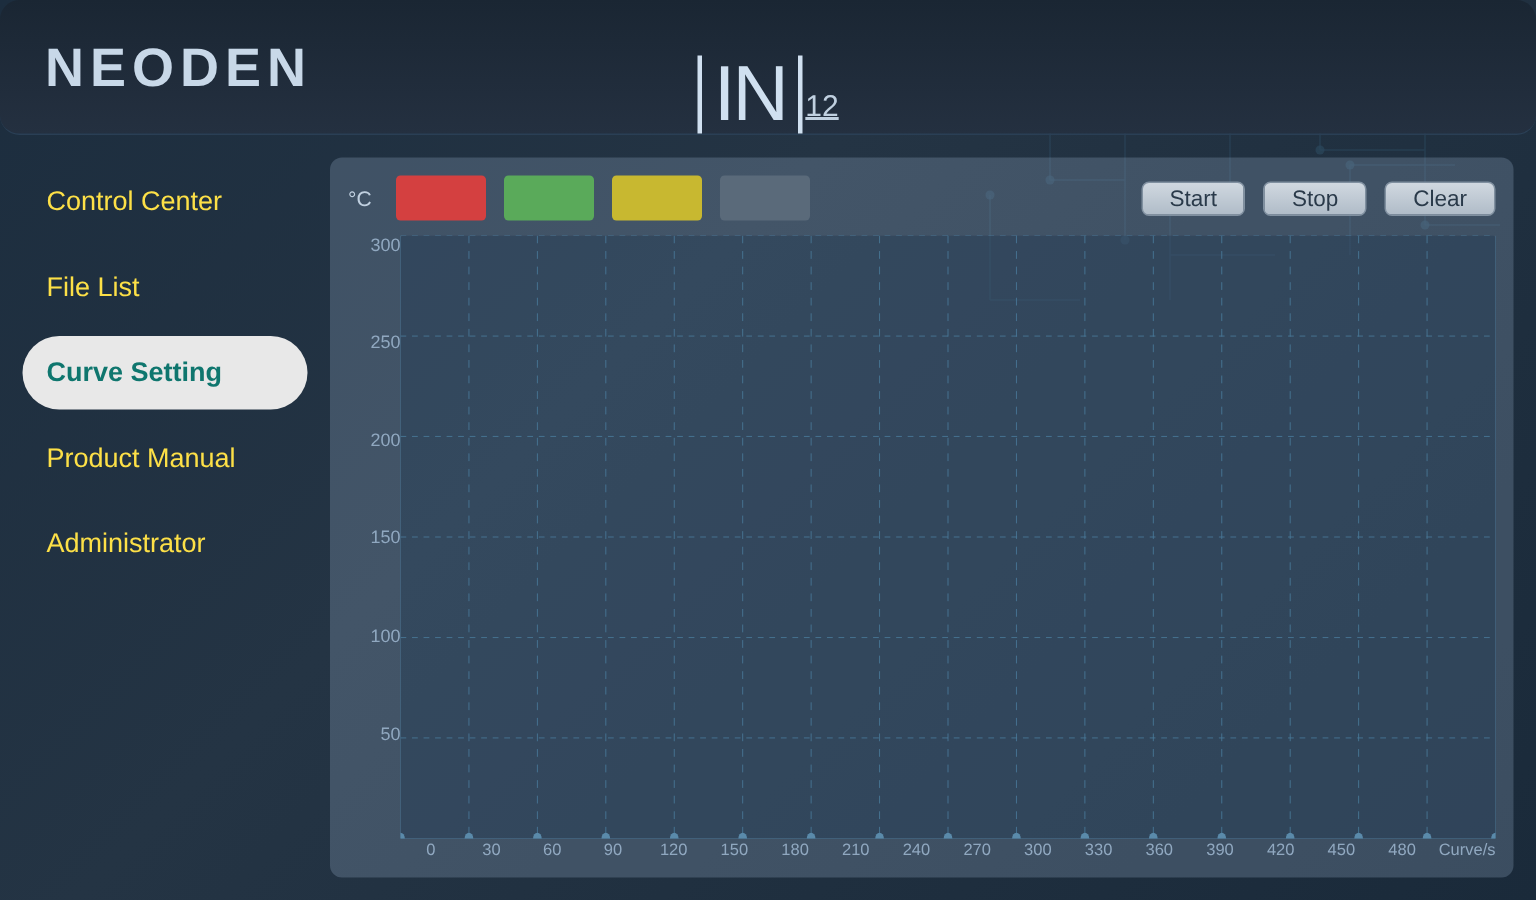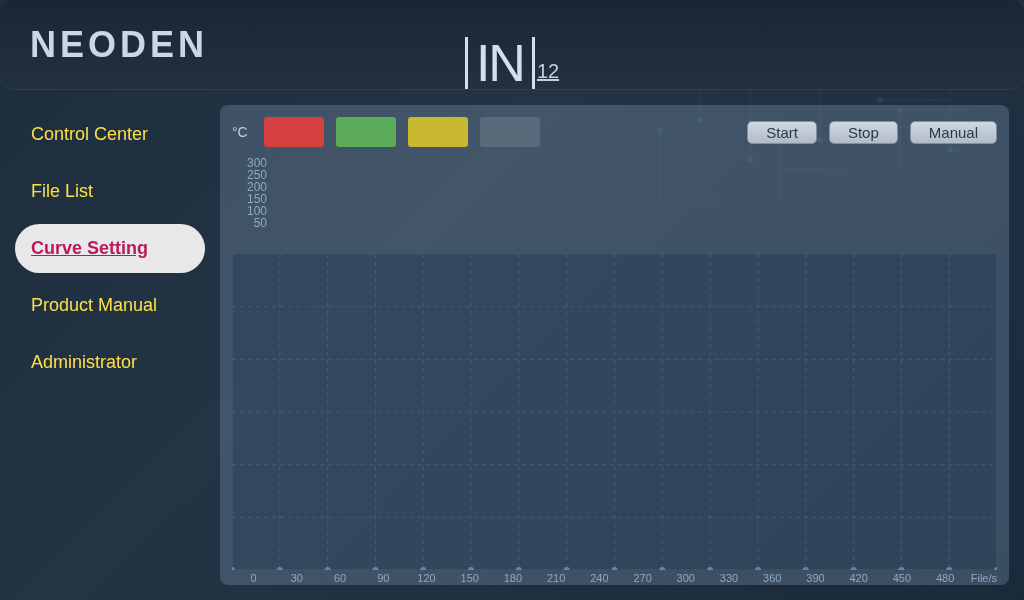--- a/index.html
+++ b/index.html
@@ -106,24 +106,23 @@
       padding: 14px 16px;
       color: #fde047;
       font-size: 18px;
       cursor: pointer;
       border-radius: 6px;
       transition: background 0.2s;
     }
 
     .nav-item.active {
       background: #e8e8e8;
-      color: #be185d;
+      color: #0f766e;
       font-weight: bold;
       border-radius: 25px;
-      text-decoration: underline;
     }
 
     
     .content {
       flex: 1;
       background: rgba(160, 185, 210, 0.25);
       border-radius: 8px;
       padding: 12px;
       display: flex;
       flex-direction: column;
@@ -174,21 +173,20 @@
     .chart-container {
       flex: 1;
       position: relative;
     }
 
     
     .chart-area {
       display: flex;
       width: 100%;
       height: 100%;
-      flex-direction: column;
     }
 
     .y-axis {
       width: 35px;
       flex-shrink: 0;
       display: flex;
       flex-direction: column;
       justify-content: space-between;
       padding-bottom: 25px;
     }
@@ -294,21 +292,21 @@
 
     <div class="toolbar">
       <span class="unit-label">°C</span>
       <div class="color-swatch swatch-red"></div>
       <div class="color-swatch swatch-green"></div>
       <div class="color-swatch swatch-yellow"></div>
       <div class="color-swatch swatch-gray"></div>
       <div class="spacer"></div>
       <button class="btn">Start</button>
       <button class="btn">Stop</button>
-      <button class="btn">Manual</button>
+      <button class="btn">Clear</button>
     </div>
 
     <div class="chart-container">
       <div class="chart-area">
 
         <div class="y-axis">
           <span class="y-label">300</span>
           <span class="y-label">250</span>
           <span class="y-label">200</span>
           <span class="y-label">150</span>
@@ -382,20 +380,20 @@
               <span class="x-label">240</span>
               <span class="x-label">270</span>
               <span class="x-label">300</span>
               <span class="x-label">330</span>
               <span class="x-label">360</span>
               <span class="x-label">390</span>
               <span class="x-label">420</span>
               <span class="x-label">450</span>
               <span class="x-label">480</span>
             </div>
-            <span class="x-unit" style="margin-left:4px;">File/s</span>
+            <span class="x-unit" style="margin-left:4px;">Curve/s</span>
           </div>
         </div>
       </div>
     </div>
 
   </div>
 </div>
 
 </body></html>

